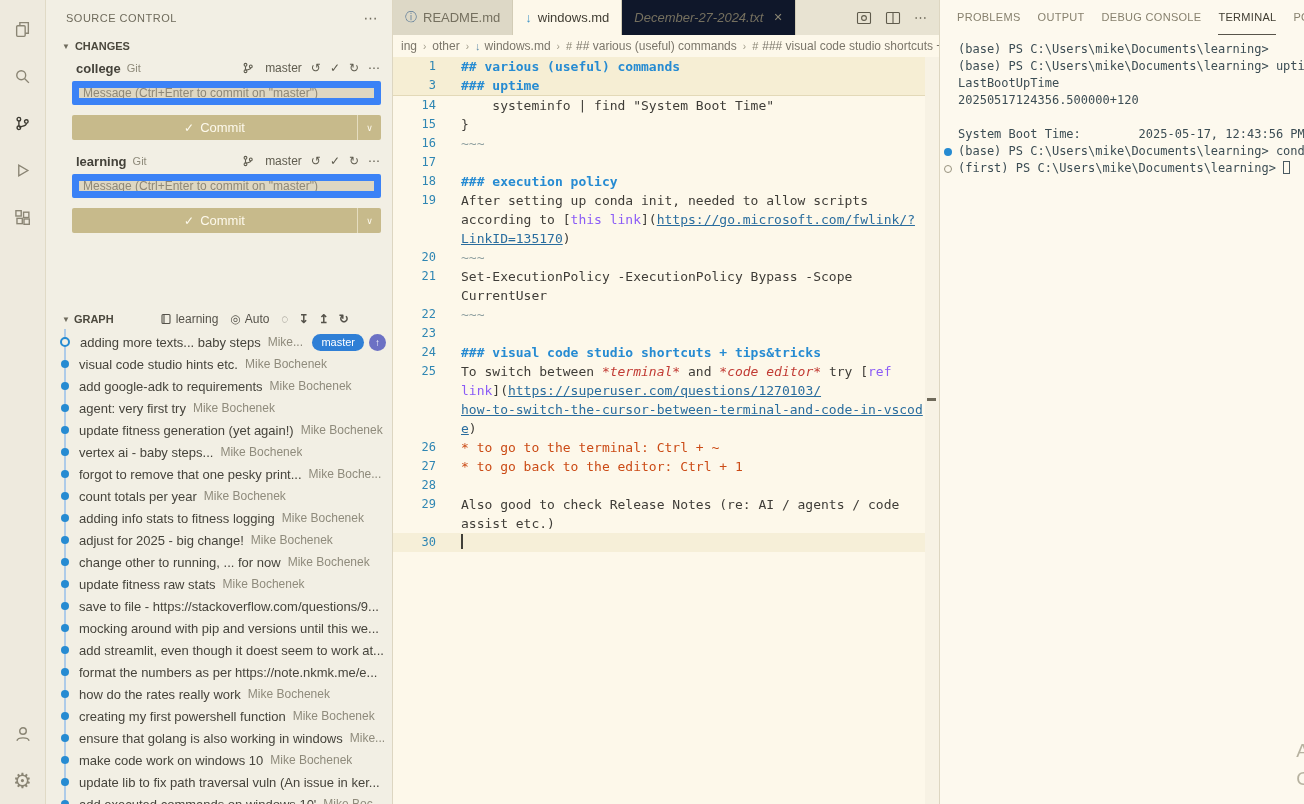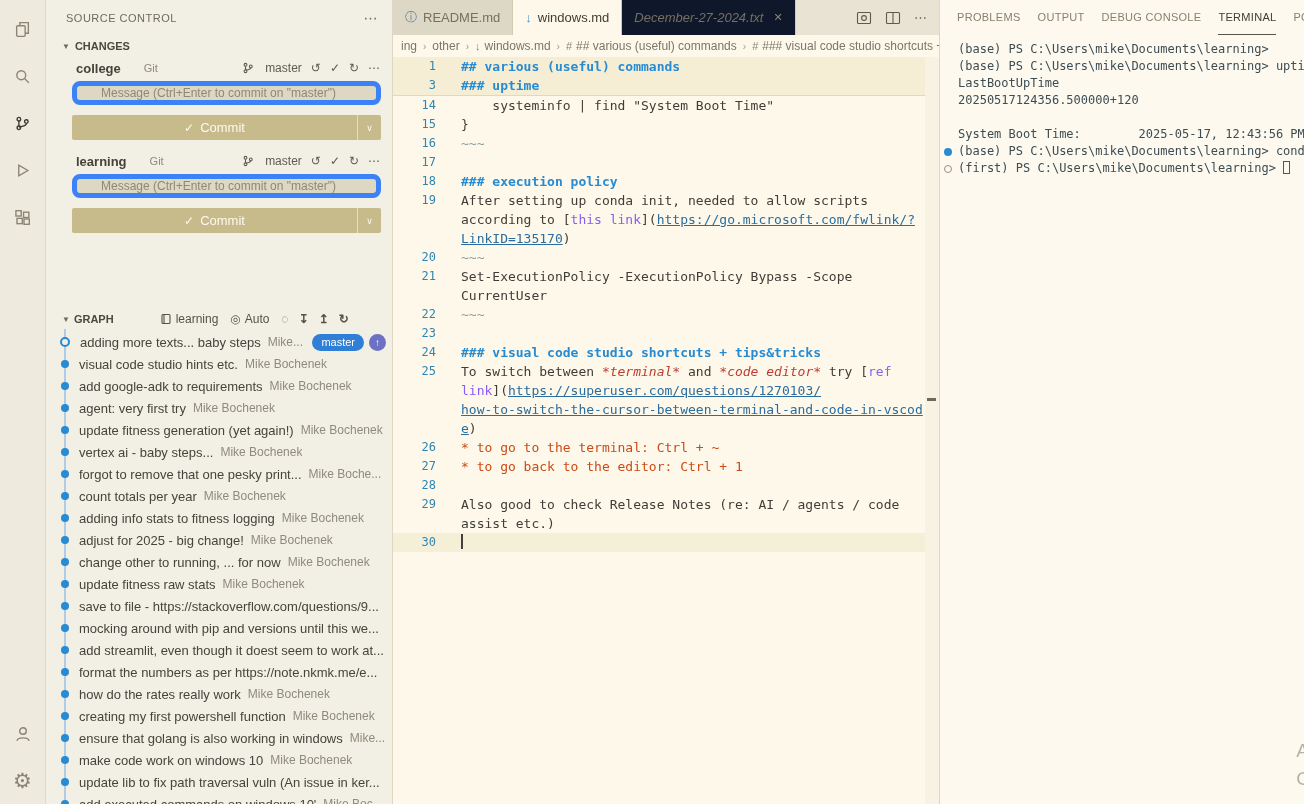--- a/index.html
+++ b/index.html
@@ -20,28 +20,28 @@
   .sidebar { width:347px; flex:none; background:#f2efe4; border-right:1px solid #ddd6c1;
              display:flex; flex-direction:column; overflow:hidden; }
   .sc-header { height:35px; flex:none; display:flex; align-items:center; padding:0 14px 0 20px;
                font-size:11px; letter-spacing:.5px; color:#6f6b5c; }
   .sc-header .more { margin-left:auto; font-size:14px; color:#6f6b5d; cursor:pointer; }
   .section-row { height:22px; flex:none; display:flex; align-items:center; gap:5px; padding-left:16px;
                  font-size:11px; font-weight:700; color:#4b483d; }
   .chev { font-size:8px; color:#6f6b5d; }
   .repo-row { height:22px; flex:none; display:flex; align-items:center; gap:6px; padding:0 12px 0 30px; }
   .repo-name { font-weight:700; font-size:13px; color:#44423a; }
-  .repo-type { font-size:11px; color:#8e8a7a;margin-left:17px; }
+  .repo-type { font-size:11px; color:#8e8a7a; }
   .repo-actions { margin-left:auto; display:flex; align-items:center; gap:9px; color:#5f5c4f; font-size:12px; }
   .repo-actions svg { stroke:#5f5c4f; fill:none; stroke-width:1.1; }
   .branch-label { font-size:12px; color:#5f5c4f; margin-left:2px; }
   .glyph-btn { cursor:pointer; }
   .repo-block { flex:none; padding:2px 11px 10px 26px; }
-  .msg-input { display:block; width:100%; height:24px; background:#ded7c2; border:5px solid #3b82f6; border-radius:8px;
-               padding:0 24px; font-size:12px; color:#4c4a40; font-family:"Liberation Sans",sans-serif; }
+  .msg-input { display:block; width:100%; height:24px; background:#ded7c2; border:7px solid #3b82f6; border-radius:2px;
+               padding:0 4px; font-size:12px; color:#4c4a40; font-family:"Liberation Sans",sans-serif; }
   .msg-input::placeholder { color:#8e8878; }
   .commit-btn { margin-top:10px; width:100%; height:25px; background:#c7ba8b; border-radius:2px; color:#fdf9ec;
                 font-size:13px; display:flex; align-items:stretch; cursor:pointer; }
   .commit-main { flex:1; display:flex; align-items:center; justify-content:center; gap:6px; }
   .commit-check { font-size:12px; }
   .commit-chev { width:24px; border-left:1px solid rgba(253,249,236,.55); display:flex; align-items:center;
                  justify-content:center; font-size:9px; }
   .graph-section { flex:1; display:flex; flex-direction:column; margin-top:66px; overflow:hidden; }
   .graph-header { height:20px; flex:none; display:flex; align-items:center; gap:4px; padding:0 10px 0 16px;
                   font-size:11px; font-weight:700; color:#4b483d; }

